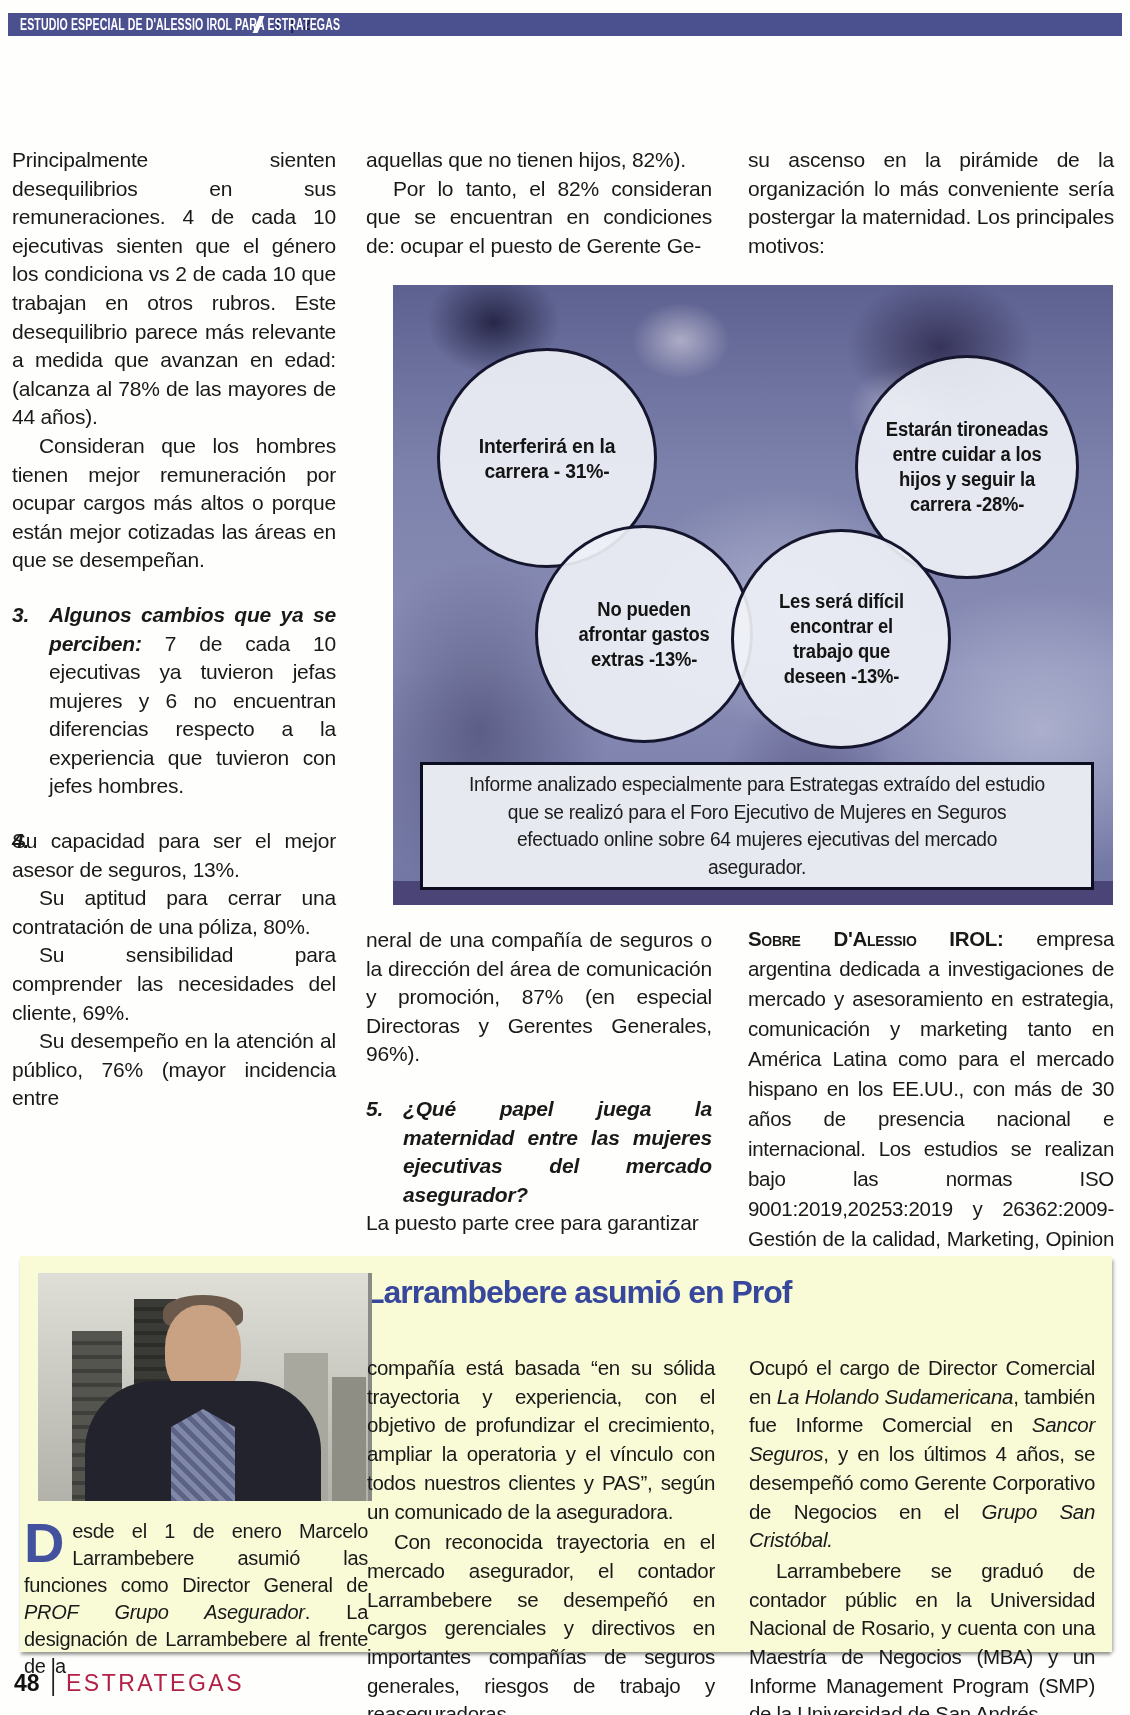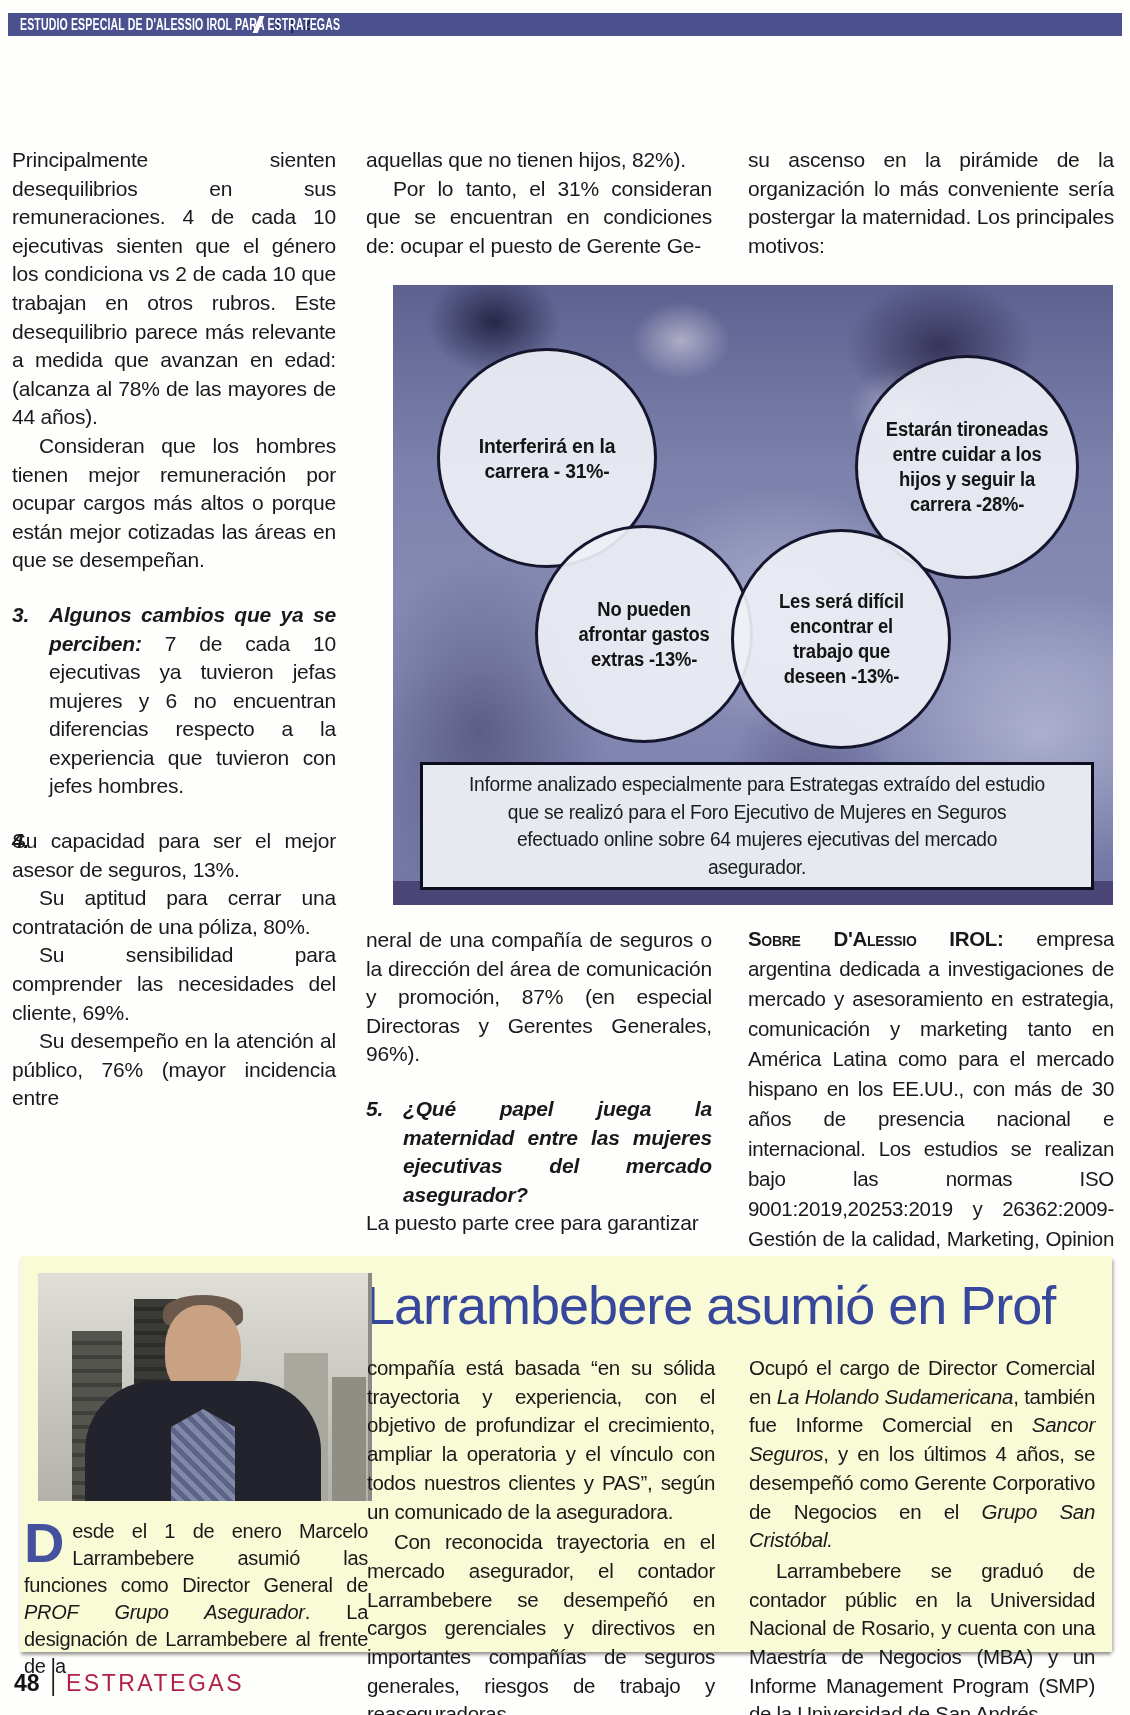--- a/index.html
+++ b/index.html
@@ -57,21 +57,21 @@
   .b3 .bubble-text{width:170px;}
   .b4{left:338px;top:244px;width:214px;height:214px;}
   .b4 .bubble-text{width:165px;}
   .ig-note{position:absolute;left:27px;top:477px;width:674px;height:128px;background:#e7e9f1;
            border:3px solid #0d0d20;box-sizing:border-box;display:flex;align-items:center;justify-content:center;}
   .ig-note-text{width:600px;font-size:20px;line-height:27.5px;text-align:center;color:#1c1c1c;
                 transform:scaleX(0.96);letter-spacing:-0.3px;}
   
   .art{position:absolute;left:20px;top:1256px;width:1092px;height:396px;background:#f9fad6;
        box-shadow:0 4px 3px -1px rgba(60,60,55,0.45),4px 2px 3px -2px rgba(60,60,55,0.3);}
-  .art-title{position:absolute;left:345px;top:18px;font-size:54px;font-weight:normal;
+  .art-title{position:absolute;left:345px;top:18px;font-size:32px;font-weight:bold;
              color:#37479b;letter-spacing:-1px;}
   .portrait{position:absolute;left:18px;top:17px;width:334px;height:228px;overflow:hidden;
             background:linear-gradient(180deg,#e0dfd7 0%,#cccbc3 45%,#b3b2aa 100%);
             border-right:4px solid #8a8a86;box-sizing:border-box;}
   .tower{position:absolute;background:#4e4e4a;}
   .t1{left:34px;top:58px;width:50px;height:170px;background:repeating-linear-gradient(180deg,#55554f 0 10px,#3f3f3b 10px 14px);}
   .t2{left:96px;top:26px;width:42px;height:202px;background:repeating-linear-gradient(180deg,#3a3a36 0 8px,#2c2c29 8px 12px);}
   .t3{left:148px;top:96px;width:34px;height:132px;background:#9a9a90;}
   .t4{left:246px;top:80px;width:44px;height:148px;background:#a8a89e;}
   .t5{left:294px;top:104px;width:34px;height:124px;background:#8e8e84;}
@@ -126,21 +126,21 @@
       <span class="num">4.</span>
     </div>
     <p class="gaptop">Su capacidad para ser el mejor asesor de seguros, 13%.</p>
     <p class="indent">Su aptitud para cerrar una contratación de una póliza, 80%.</p>
     <p class="indent">Su sensibilidad para comprender las necesidades del cliente, 69%.</p>
     <p class="indent">Su desempeño en la atención al público, 76% (mayor incidencia entre</p>
   </div>
 
   <div class="col2top jtext">
     <p>aquellas que no tienen hijos, 82%).</p>
-    <p class="indent">Por lo tanto, el 31% consideran que se encuentran en condiciones de: ocupar el puesto de Gerente Ge-</p>
+    <p class="indent">Por lo tanto, el 82% consideran que se encuentran en condiciones de: ocupar el puesto de Gerente Ge-</p>
   </div>
 
   <div class="col3top jtext">
     <p>su ascenso en la pirámide de la organización lo más conveniente sería postergar la maternidad. Los principales motivos:</p>
   </div>
 
   <div class="ig">
     <div class="ig-band"></div>
     <div class="bubble b1">
       <div class="bubble-text">Interferirá en la carrera - 31%-</div>

